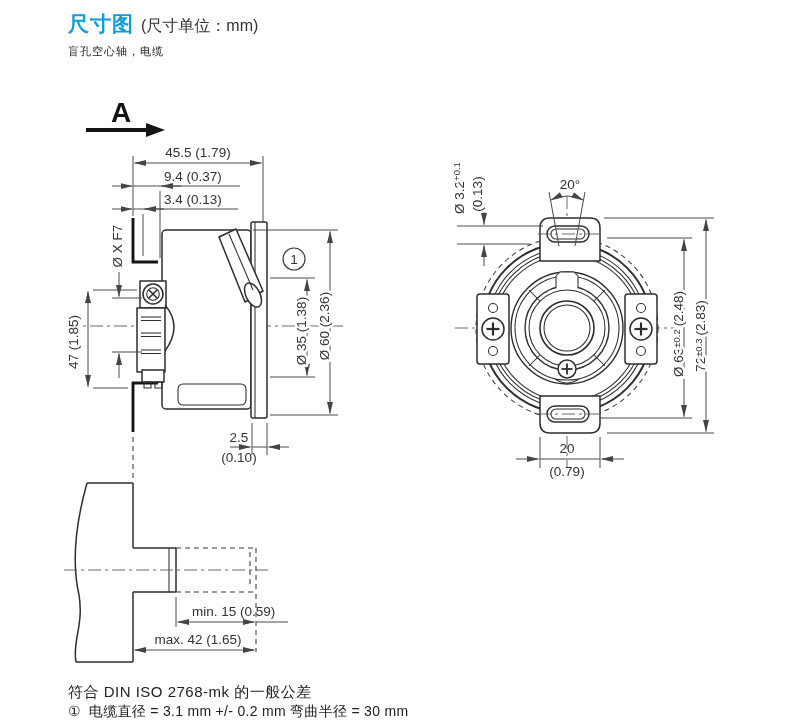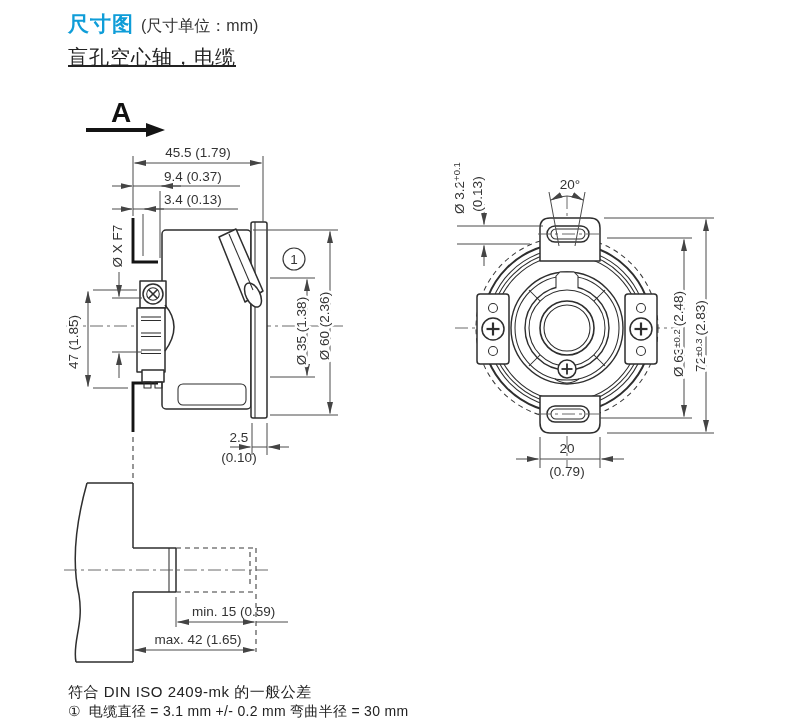--- a/index.html
+++ b/index.html
@@ -2,21 +2,21 @@
 <html><head>
 <meta charset="utf-8">
 <style>
   html,body{margin:0;padding:0;background:#fff;}
   #page{position:relative;width:724px;height:728px;background:#ffffff;overflow:hidden;
         font-family:"Liberation Sans",sans-serif;}
   #drawing{position:absolute;left:0;top:0;width:790px;height:728px;}
   .hdr{position:absolute;left:68px;top:10px;white-space:nowrap;}
   .title{color:#0f9dd8;font-size:21px;font-weight:bold;letter-spacing:1px;}
   .unit{color:#333;font-size:16px;margin-left:7px;}
-  .subtitle{position:absolute;left:68px;top:44px;color:#222;font-size:20px;letter-spacing:1px;text-decoration:underline;}
+  .subtitle{position:absolute;left:68px;top:44px;color:#222;font-size:11px;letter-spacing:1px;}
   .ftr1{position:absolute;left:68px;top:683px;color:#222;font-size:15px;letter-spacing:0.5px;}
   .ftr2{position:absolute;left:68px;top:703px;color:#222;font-size:14px;letter-spacing:0.3px;}
   .ftr2 .mk{margin-right:8px;}
   
   .ln{stroke:#2e2e2e;stroke-width:1.5;fill:none;stroke-linejoin:round;}
   .lnf{stroke:#2e2e2e;stroke-width:1.5;fill:#fff;stroke-linejoin:round;}
   .thin{stroke-width:1.05;}
   .thick{stroke:#141414;stroke-width:2.9;fill:none;}
   .dim{stroke:#4a4a4a;stroke-width:1;fill:none;}
   .cl{stroke:#5a5a5a;stroke-width:0.9;stroke-dasharray:13 4 3 4;fill:none;}
@@ -296,18 +296,18 @@
         <line class="dim" x1="600" y1="437" x2="600" y2="468"></line>
         <line class="dim" x1="516" y1="459" x2="538.5" y2="459" marker-end="url(#arr)"></line>
         <line class="dim" x1="624" y1="459" x2="601.5" y2="459" marker-end="url(#arr)"></line>
         <line class="dim" x1="540" y1="459" x2="600" y2="459"></line>
         <text class="dimtext" x="567" y="453" text-anchor="middle">20</text>
         <text class="dimtext" x="567" y="476" text-anchor="middle">(0.79)</text>
       </g>
     </g>
   </svg>
 
-  <div class="ftr1">符合 DIN ISO 2409-mk 的一般公差</div>
+  <div class="ftr1">符合 DIN ISO 2768-mk 的一般公差</div>
   <div class="ftr2">
     <span class="mk">①</span><span>电缆直径 = 3.1 mm +/- 0.2 mm 弯曲半径 = 30 mm</span>
   </div>
 
 </div>
 
 </body></html>

